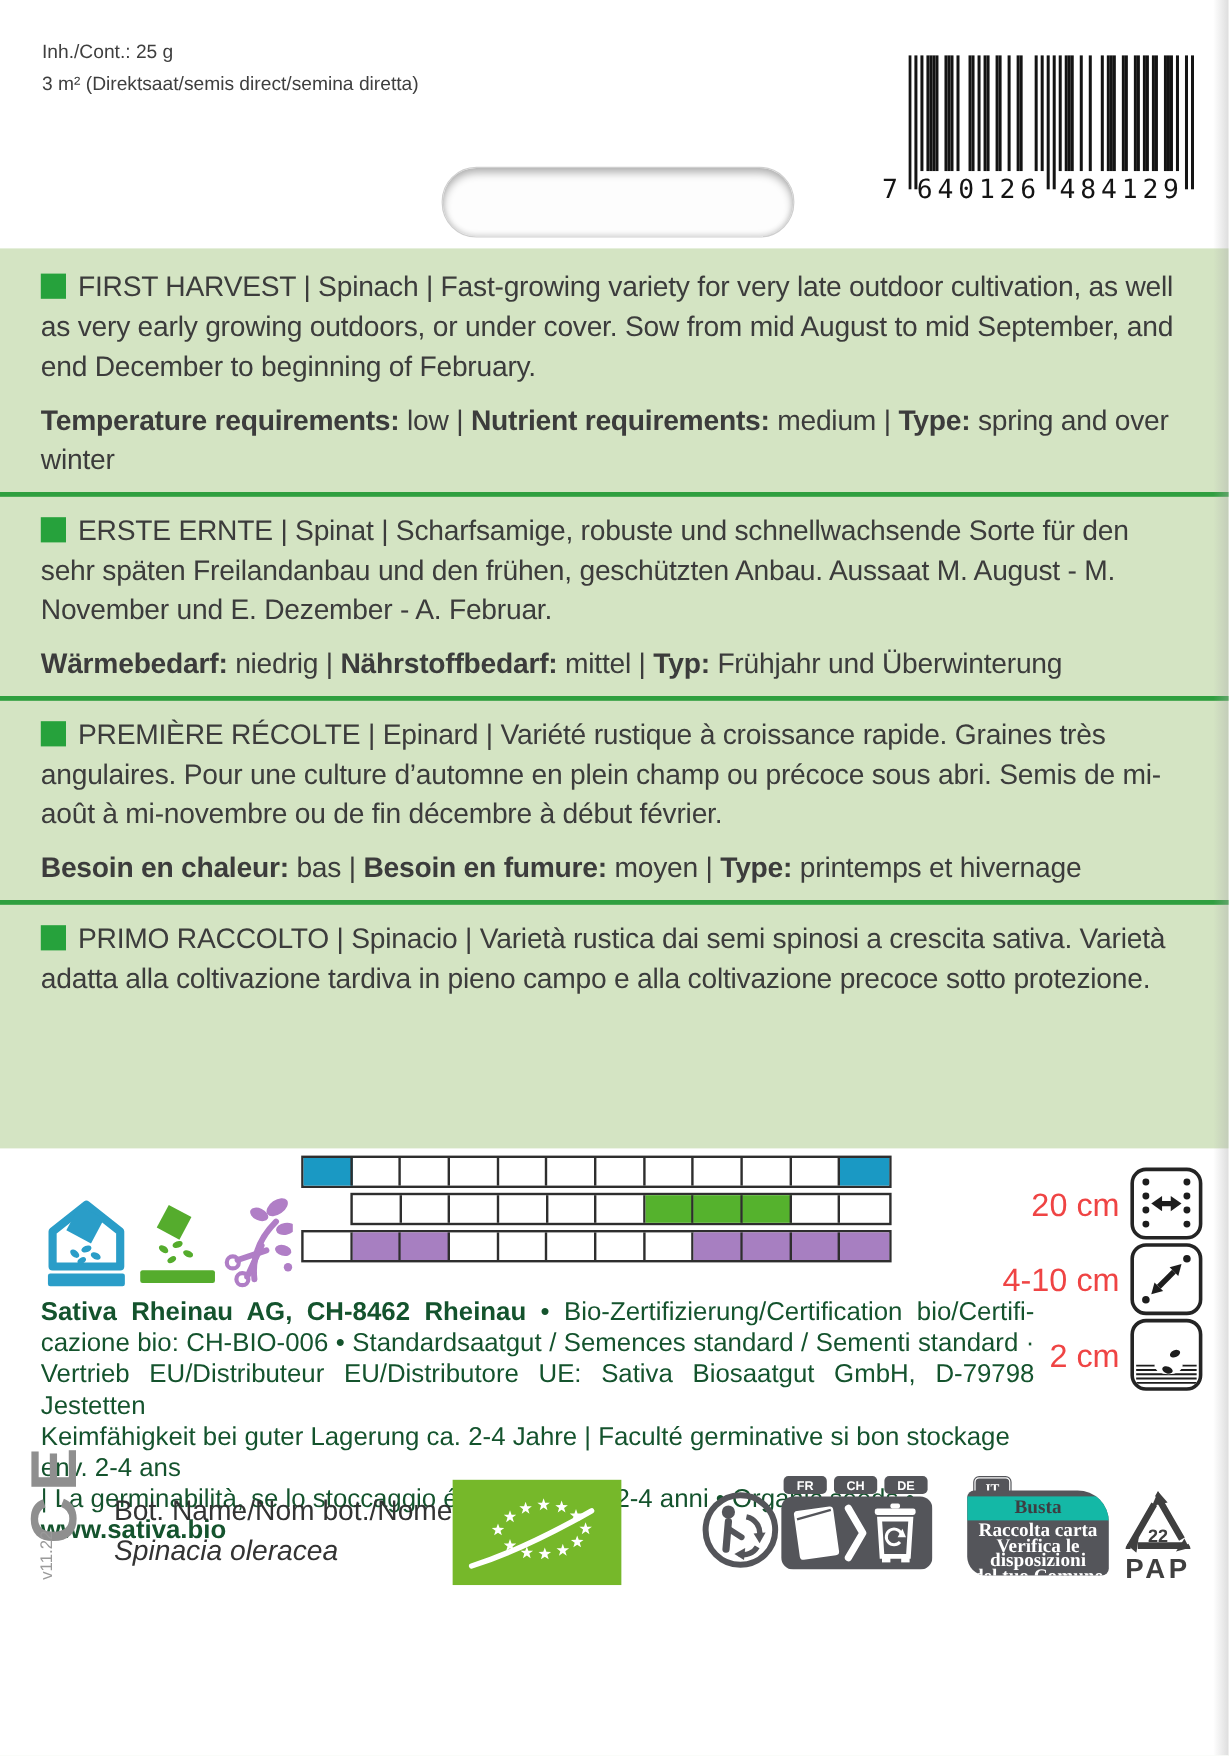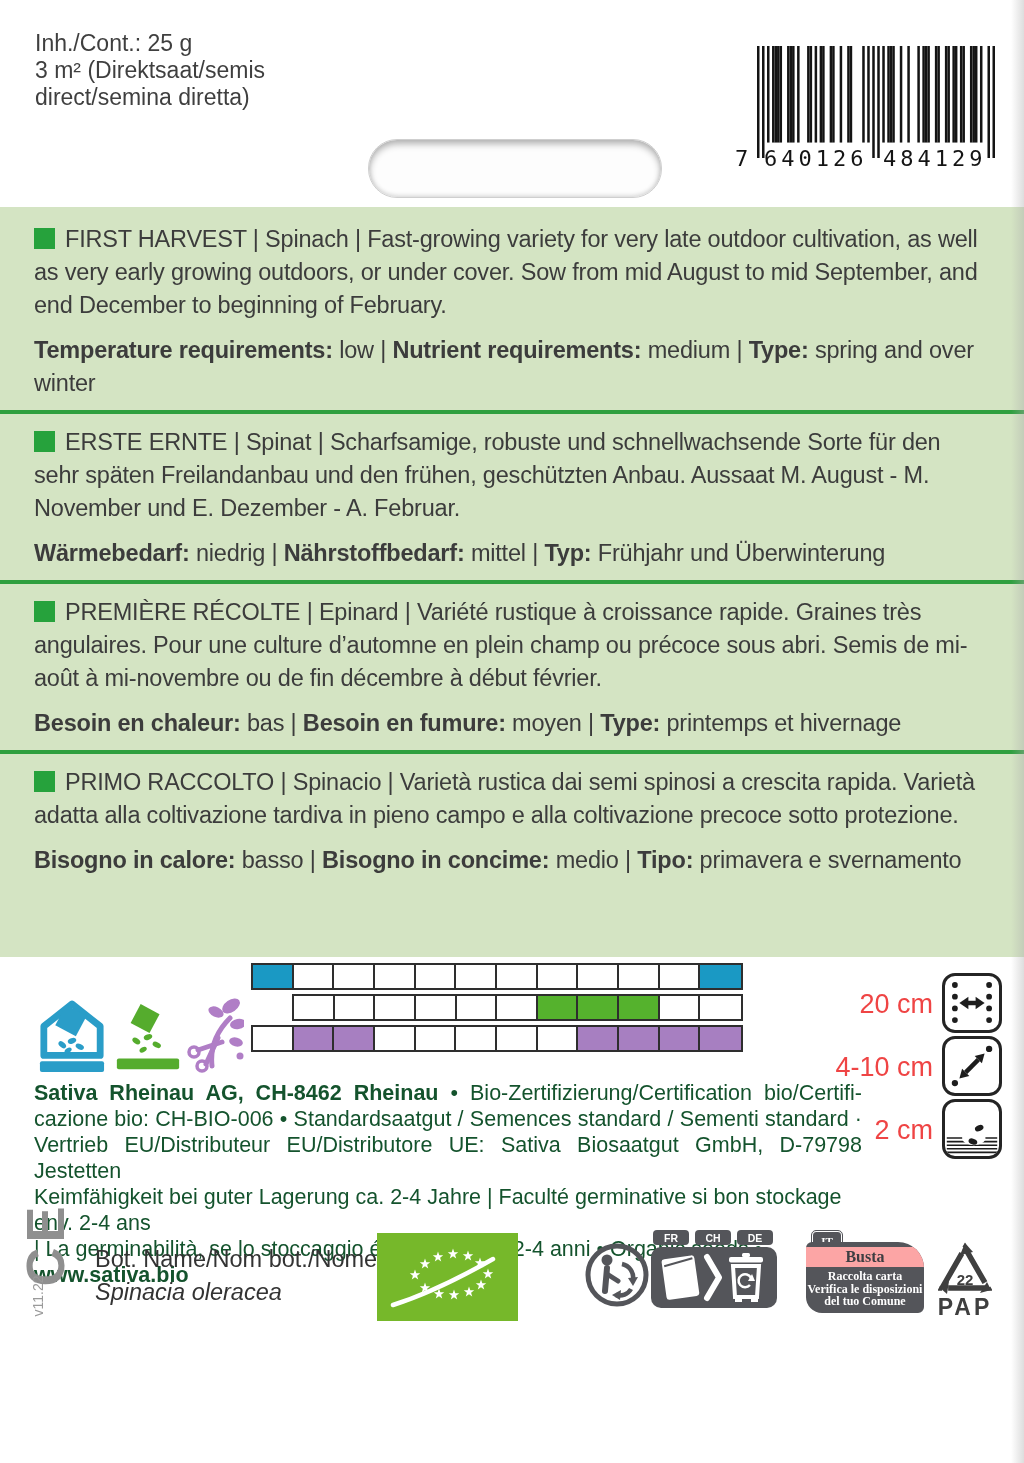--- a/index.html
+++ b/index.html
@@ -2,21 +2,21 @@
 <html><head>
 <meta charset="utf-8">
 <style>
   html,body{margin:0;padding:0;background:#fff;}
   .page{position:relative;width:1024px;height:1463px;background:#fff;overflow:hidden;
         font-family:"Liberation Sans",sans-serif;color:#3a3a3a;}
   .edge{position:absolute;right:0;top:0;width:13px;height:100%;
         background:linear-gradient(to left,rgba(170,170,170,.40),rgba(255,255,255,0));pointer-events:none;}
 
   
-  .top-info{position:absolute;left:35px;top:30px;width:345px;font-size:23px;line-height:27px;color:#3f3f3f;}
+  .top-info{position:absolute;left:35px;top:30px;width:345px;font-size:16px;line-height:27px;color:#3f3f3f;}
 
   
   .hang-slot{position:absolute;left:368px;top:139px;width:292px;height:57px;border-radius:29px;
              background:#fdfdfd;border:1px solid #cfcfcf;
              box-shadow:inset 0 4px 7px rgba(0,0,0,.30),inset 0 -2px 4px rgba(0,0,0,.10);}
 
   
   .barcode{position:absolute;left:735px;top:46px;width:270px;height:130px;}
   .barcode svg{position:absolute;left:22px;top:0;width:238px;height:112px;fill:#141414;}
   .bc-digits{position:absolute;top:100px;left:0;width:270px;height:28px;
@@ -69,23 +69,23 @@
   #eu-logo{position:absolute;left:377px;top:1233px;width:141px;height:88px;}
   #triman{position:absolute;left:585px;top:1243px;width:64px;height:64px;}
   #infotri{position:absolute;left:651px;top:1230px;width:126px;height:78px;}
   #infotri text{font-family:"Liberation Sans",sans-serif;font-size:10.5px;font-weight:bold;fill:#fff;text-anchor:middle;}
 
   #busta{position:absolute;left:806px;top:1231px;width:118px;height:84px;font-family:Liberation Serif, serif;}
   #busta .tab{position:absolute;left:6px;top:0;width:30px;height:18px;background:#54555a;border-radius:4px;
               color:#fff;font-size:11px;font-weight:bold;text-align:center;line-height:18px;border:1.5px solid #fff;box-sizing:border-box;outline:1.5px solid #54555a;}
   #busta .box{position:absolute;left:0;top:11px;width:118px;height:71px;background:#54555a;
               border-radius:6px 26px 6px 16px;overflow:hidden;}
-  #busta .title-band{margin-top:5px;height:20px;background:#fca5a5;color:#3d3e42;font-weight:bold;font-size:16px;
+  #busta .title-band{margin-top:5px;height:20px;background:#14b8a6;color:#3d3e42;font-weight:bold;font-size:16px;
               text-align:center;line-height:20px;}
-  #busta .blines{margin-top:3px;color:#fff;font-weight:bold;font-size:12px;line-height:12.5px;text-align:center;}
+  #busta .blines{margin-top:3px;color:#fff;font-weight:bold;font-size:16px;line-height:12.5px;text-align:center;}
 
   #pap{position:absolute;left:938px;top:1242px;width:54px;height:52px;}
   #pap-label{position:absolute;left:928px;top:1294px;width:74px;text-align:center;
              font-weight:bold;font-size:23px;letter-spacing:3px;color:#3f3f3f;}
 </style>
 </head>
 <body>
 
 <div class="page">
 
@@ -166,22 +166,21 @@
           <p class="head"><span class="sq"></span><span>ERSTE ERNTE | Spinat | Scharfsamige, robuste und schnellwachsende Sorte für den sehr späten Freilandanbau und den frühen, geschützten Anbau. Aussaat M. August - M. November und E. Dezember - A. Februar.</span></p>
           <p class="specs"><b>Wärmebedarf: </b><span>niedrig</span><span class="pipe"> | </span><b>Nährstoffbedarf: </b><span>mittel</span><span class="pipe"> | </span><b>Typ: </b><span>Frühjahr und Überwinterung</span></p>
         </div>
         <div class="rule"></div>
         <div class="lang-section">
           <p class="head"><span class="sq"></span><span>PREMIÈRE RÉCOLTE | Epinard | Variété rustique à croissance rapide. Graines très angulaires. Pour une culture d’automne en plein champ ou précoce sous abri. Semis de mi-août à mi-novembre ou de fin décembre à début février.</span></p>
           <p class="specs"><b>Besoin en chaleur: </b><span>bas</span><span class="pipe"> | </span><b>Besoin en fumure: </b><span>moyen</span><span class="pipe"> | </span><b>Type: </b><span>printemps et hivernage</span></p>
         </div>
         <div class="rule"></div>
         <div class="lang-section">
-          <p class="head"><span class="sq"></span><span>PRIMO RACCOLTO | Spinacio | Varietà rustica dai semi spinosi a crescita rapida. Varietà adatta alla coltivazione tardiva in pieno campo e alla coltivazione precoce sotto protezione.</span></p>
-          <p class="specs"><b>Bisogno in calore: </b><span>basso</span><span class="pipe"> | </span><b>Bisogno in concime: </b><span>medio</span><span class="pipe"> | </span><b>Tipo: </b><span>primavera e svernamento</span></p>
+          <p class="head"><span class="sq"></span><span>PRIMO RACCOLTO | Spinacio | Varietà rustica dai semi spinosi a crescita sativa. Varietà adatta alla coltivazione tardiva in pieno campo e alla coltivazione precoce sotto protezione.</span></p>
         </div>
       </div>
   </div>
 
   <svg class="picto" id="icon-cover" viewBox="0 0 70 80">
     <path d="M6 30 L35 7 L64 30 L64 60 L6 60 Z" fill="none" stroke="#2a9dc8" stroke-width="7" stroke-linejoin="round"></path>
     <rect x="2" y="66" width="66" height="11" rx="2" fill="#2a9dc8"></rect>
     <rect x="22" y="12" width="24" height="24" fill="#2a9dc8" transform="rotate(28 34 24)"></rect>
     <ellipse cx="25" cy="49" rx="4.5" ry="2.8" fill="#2a9dc8" transform="rotate(40 25 49)"></ellipse>
     <ellipse cx="35" cy="45" rx="4.5" ry="2.8" fill="#2a9dc8" transform="rotate(-20 35 45)"></ellipse>

